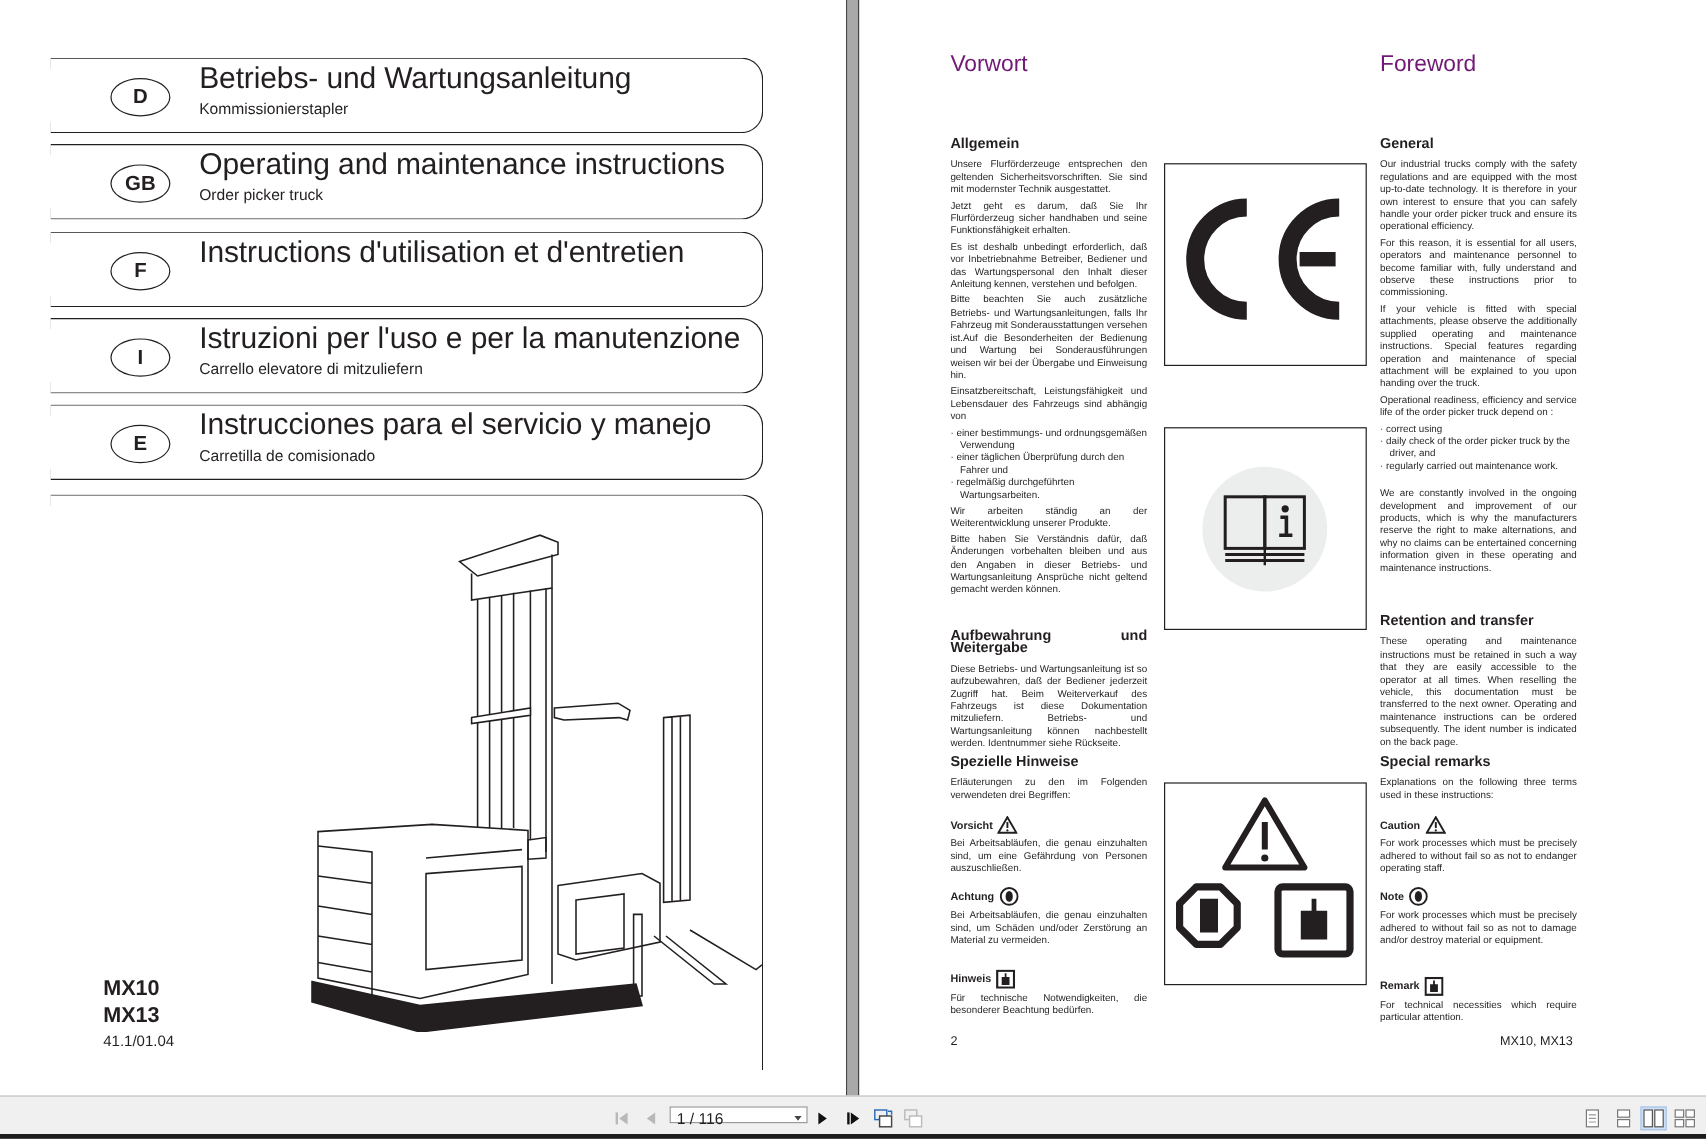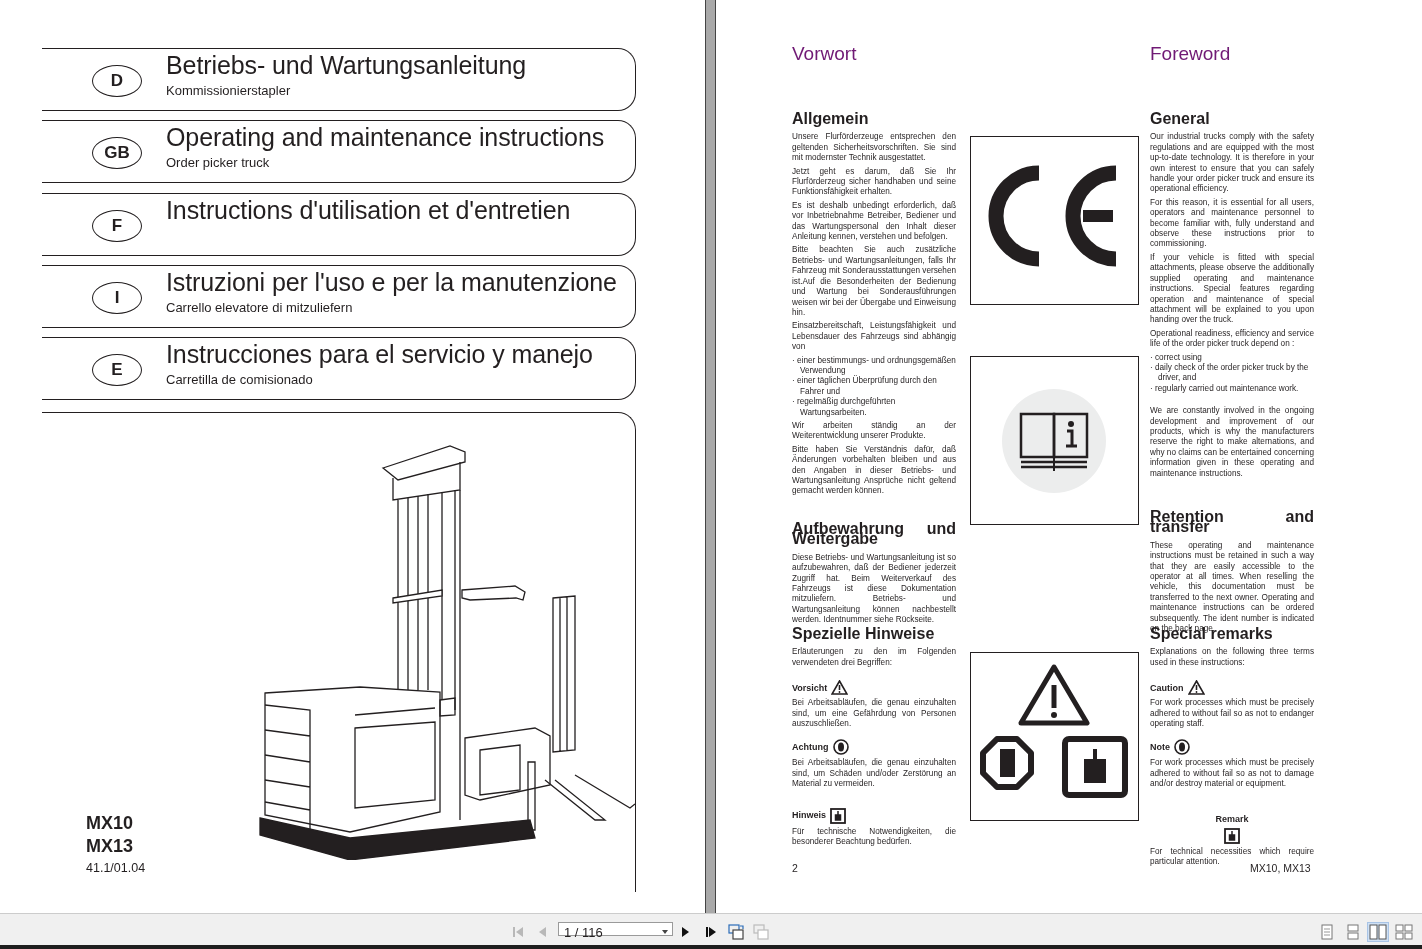--- a/index.html
+++ b/index.html
@@ -14,21 +14,21 @@
   .lang-badge { position: absolute; left: 50px; top: 16px; width: 50px; height: 32px; border: 1.3px solid #231f20; border-radius: 50%; text-align: center; line-height: 30px; font-size: 17px; font-weight: bold; }
   .lang-title { position: absolute; left: 124px; top: 2px; font-size: 25px; white-space: nowrap; letter-spacing: -0.1px; }
   .lang-sub { position: absolute; left: 124px; top: 34px; font-size: 13px; white-space: nowrap; }
   .illus-box { position: absolute; left: 42px; top: 412px; width: 594px; height: 480px; border-top: 1.5px solid #231f20; border-right: 1.5px solid #231f20; border-radius: 0 18px 0 0; }
   .model { position: absolute; left: 86px; font-size: 18px; font-weight: bold; }
   .doc-num { position: absolute; left: 86px; top: 861px; font-size: 12.5px; }
 
   
   .sec-head { position: absolute; font-size: 19px; color: #701a75; }
   .col { position: absolute; width: 164px; font-size: 8.2px; line-height: 10.4px; text-align: justify; }
-  .col h3 { font-size: 16px; font-weight: bold; margin-bottom: 8px; }
+  .col h3 { font-size: 12px; font-weight: bold; margin-bottom: 8px; }
   .col p { margin-bottom: 3px; }
   .col ul { list-style: none; margin-bottom: 3px; }
   .col li { padding-left: 8px; text-indent: -8px; text-align: left; }
   .col li::before { content: "· "; }
   .term { font-weight: bold; font-size: 9px; display: flex; align-items: center; gap: 4px; margin-top: 10px; margin-bottom: 3px; }
   .sym-box { position: absolute; left: 970px; width: 169px; border: 1.2px solid #231f20; background: #fff; }
   .page-foot { position: absolute; font-size: 10.5px; }
 
   
   #toolbar { position: absolute; left: 0; top: 913px; width: 1422px; height: 36px; background: #f0f0f0; border-top: 1px solid #ccc; }
@@ -221,21 +221,21 @@
     </div>
     <p>For work processes which must be precisely adhered to without fail so as not to endanger operating staff.</p>
     <div class="term">
       <span>Note</span>
       <svg width="16" height="16" viewBox="0 0 16 16">
           <circle cx="8" cy="8" r="7" fill="none" stroke="#231f20" stroke-width="1.6"></circle>
           <ellipse cx="8" cy="8" rx="3" ry="4.5" fill="#231f20"></ellipse>
         </svg>
     </div>
     <p>For work processes which must be precisely adhered to without fail so as not to damage and/or destroy material or equipment.</p>
-    <div class="term" style="margin-top:24px;flex-direction:column;">
+    <div class="term" style="margin-top:24px;">
       <span>Remark</span>
       <svg width="16" height="16" viewBox="0 0 16 16">
           <rect x="1" y="1" width="14" height="14" fill="none" stroke="#231f20" stroke-width="1.8"></rect>
           <path d="M8 3 L8 7 M5.5 7 L10.5 7 L10.5 12 L5.5 12 Z" stroke="#231f20" stroke-width="1.5" fill="#231f20"></path>
         </svg>
     </div>
     <p>For technical necessities which require particular attention.</p>
   </div>
 
   <div class="page-foot" style="left:792px;top:862px;">2</div>

